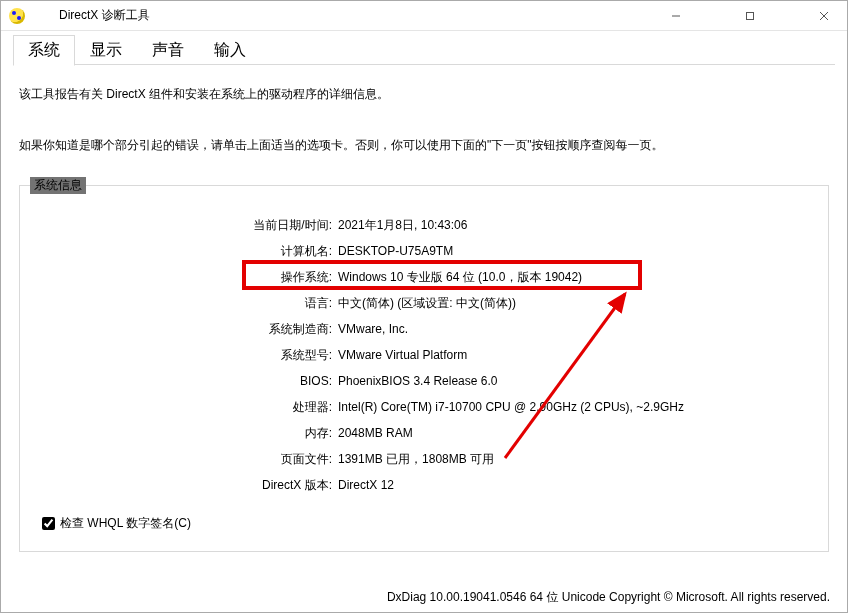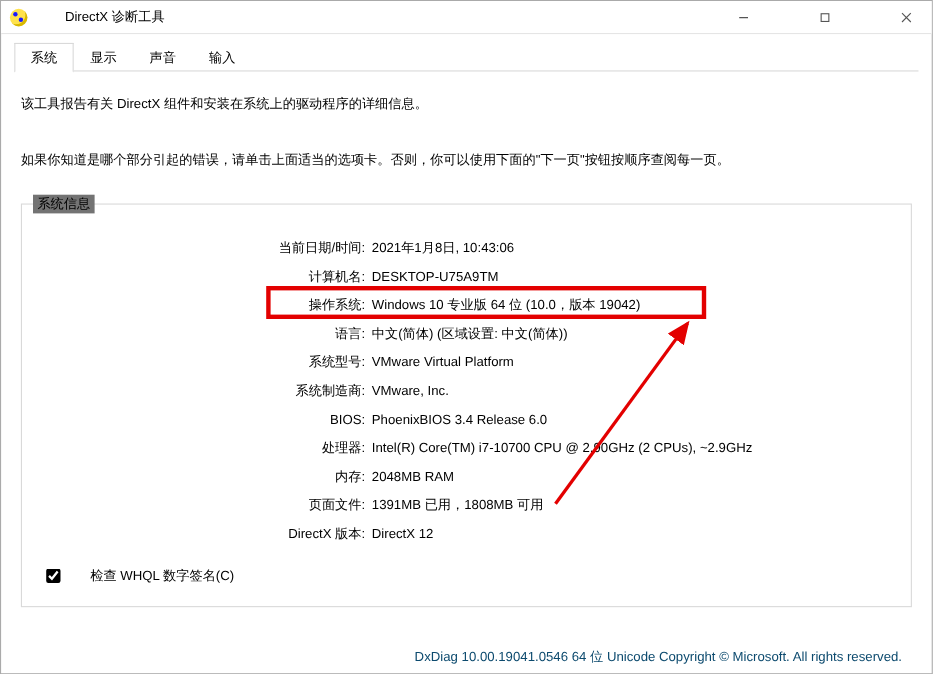--- a/index.html
+++ b/index.html
@@ -71,21 +71,21 @@
     background: #d9d9d9;
     z-index: 0;
   }
   .tab {
     padding: 4px 14px;
     border: 1px solid transparent;
     border-bottom: none;
     position: relative;
     z-index: 1;
     color: #000;
-    font-size: 12px;
+    font-size: 16px;
     cursor: pointer;
   }
   .tab.active {
     border-color: #d9d9d9;
     background: #fff;
     border-bottom: 1px solid #fff;
     margin-bottom: -1px;
   }
 
   .intro {
@@ -145,35 +145,35 @@
     width: 160px;
     height: 180px;
     pointer-events: none;
     z-index: 3;
   }
 
   
   .check-row {
     display: flex;
     align-items: center;
-    gap: 24px;
+    gap: 2px;
     margin-top: 16px;
   }
   .check-row input[type="checkbox"] {
     width: 13px; height: 13px;
     accent-color: #000;
   }
 
   
   .footer {
     position: absolute;
     bottom: 6px;
-    right: 27px;
+    right: 17px;
     font-size: 12px;
-    color: #0c4a6e;
+    color: #000000;
   }
 </style>
 </head>
 <body>
 
 <div class="title-bar">
   <div class="app-icon"></div>
   <div class="title-text">DirectX 诊断工具</div>
   <div class="title-spacer"></div>
   <div class="win-btn">
@@ -231,26 +231,26 @@
     </div>
     <div class="info-row">
       <div class="info-label">操作系统:</div>
       <div class="info-value">Windows 10 专业版 64 位 (10.0，版本 19042)</div>
     </div>
     <div class="info-row">
       <div class="info-label">语言:</div>
       <div class="info-value">中文(简体) (区域设置: 中文(简体))</div>
     </div>
     <div class="info-row">
+      <div class="info-label">系统制造商:</div>
+      <div class="info-value">VMware, Inc.</div>
+    </div>
+    <div class="info-row">
       <div class="info-label">系统型号:</div>
       <div class="info-value">VMware Virtual Platform</div>
-    </div>
-    <div class="info-row">
-      <div class="info-label">系统制造商:</div>
-      <div class="info-value">VMware, Inc.</div>
     </div>
     <div class="info-row">
       <div class="info-label">BIOS:</div>
       <div class="info-value">PhoenixBIOS 3.4 Release 6.0</div>
     </div>
     <div class="info-row">
       <div class="info-label">处理器:</div>
       <div class="info-value">Intel(R) Core(TM) i7-10700 CPU @ 2.90GHz (2 CPUs), ~2.9GHz</div>
     </div>
     <div class="info-row">

